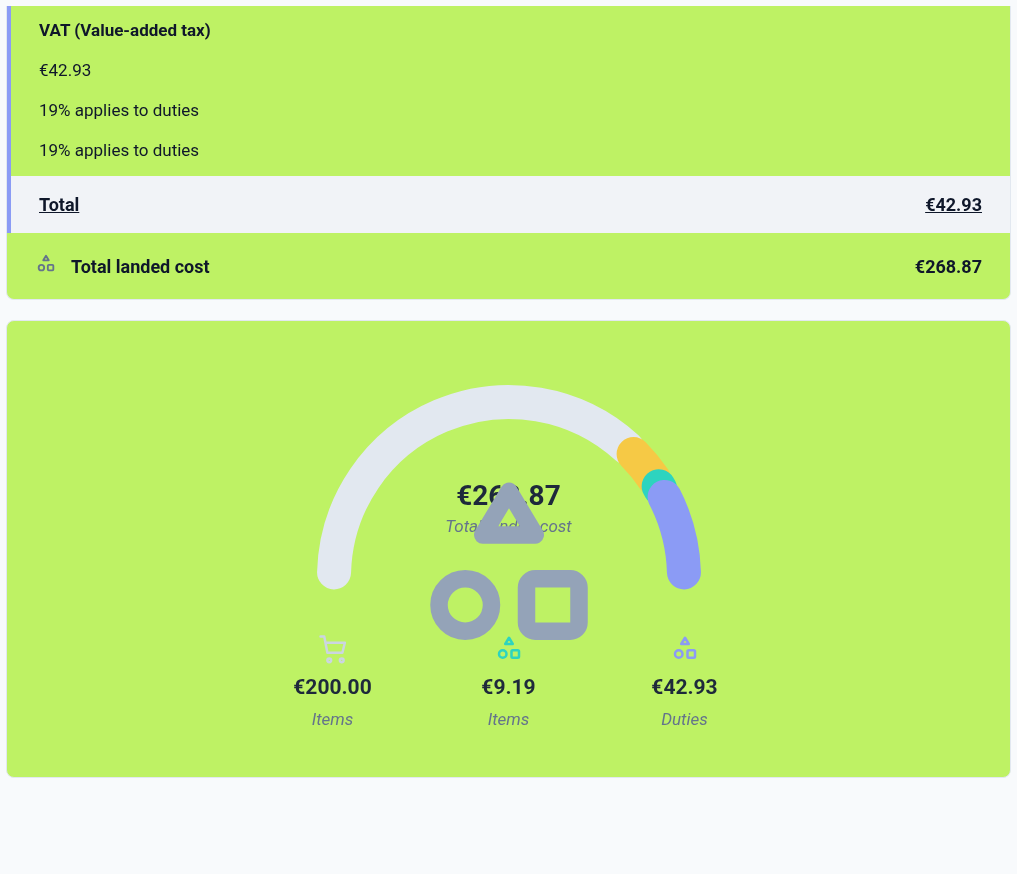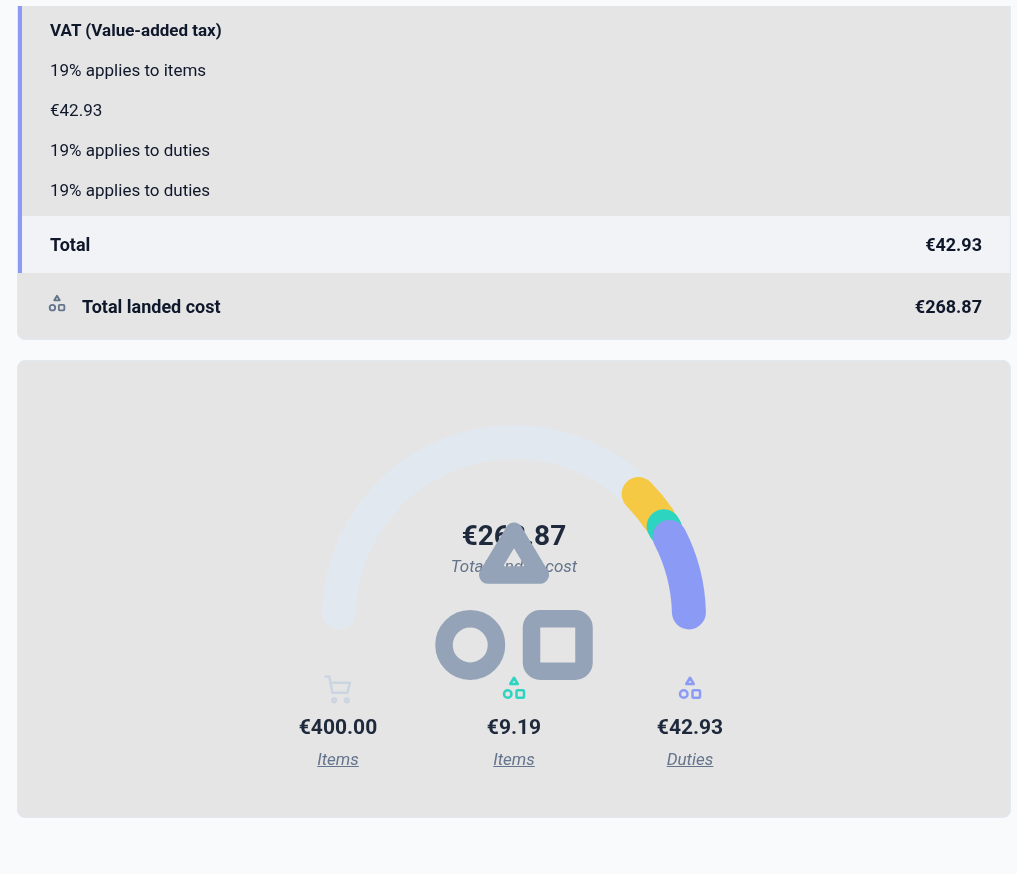--- a/index.html
+++ b/index.html
@@ -4,25 +4,25 @@
 <style>
   * { box-sizing: border-box; margin: 0; padding: 0; }
   body {
     font-family: -apple-system, BlinkMacSystemFont, "Segoe UI", Roboto, sans-serif;
     background: #f8fafc;
     color: #0f172a;
     padding: 0;
     width: 1017px;
   }
   .card {
-    background: #e5e5e5;
+    background: #bef264;
     border: 1px solid #e2e8f0;
     border-radius: 8px;
     overflow: hidden;
-    margin: 6px 6px 20px 17px;
+    margin: 6px 6px 20px 6px;
   }
   .card-top {
     border-top: none;
     border-radius: 0 0 8px 8px;
   }
   .tax-section { border-left: 4px solid #8b9bf5; }
   .tax-line {
     display: flex;
     justify-content: space-between;
     align-items: center;
@@ -30,20 +30,21 @@
     font-size: 17px;
   }
   .tax-line.header { font-weight: 700; padding-top: 14px; }
   .total-line {
     background: #f1f3f7;
     font-weight: 700;
     padding: 18px 28px;
     display: flex;
     justify-content: space-between;
     font-size: 18px;
+    text-decoration: underline;
   }
   .landed-row {
     display: flex;
     align-items: center;
     justify-content: space-between;
     padding: 20px 28px;
     font-size: 18px;
   }
   .landed-left { display: flex; align-items: center; gap: 14px; font-weight: 700; }
   .landed-right { font-weight: 700; }
@@ -59,32 +60,29 @@
   .gauge-sub { font-style: italic; color: #64748b; font-size: 17px; margin-top: 4px; }
   .legend {
     display: flex;
     justify-content: center;
     gap: 86px;
     margin-top: 46px;
   }
   .legend-item { display: flex; flex-direction: column; align-items: center; gap: 10px; width: 90px; }
   .legend-icon { width: 32px; height: 32px; display:flex; align-items:center; justify-content:center; }
   .legend-val { font-size: 21px; font-weight: 700; color: #1e293b; }
-  .legend-label { font-style: italic; color: #64748b; font-size: 17px; text-decoration: underline; }
+  .legend-label { font-style: italic; color: #64748b; font-size: 17px; }
 </style>
 </head>
 <body>
 
 <div class="card card-top">
   <div class="tax-section">
     <div class="tax-line header">
       <span>VAT (Value-added tax)</span>
-    </div>
-    <div class="tax-line">
-      <span>19% applies to items</span>
     </div>
     <div class="tax-line">
       <span>€42.93</span>
     </div>
     <div class="tax-line">
       <span>19% applies to duties</span>
     </div>
     <div class="tax-line" style="padding-bottom:16px;">
       <span>19% applies to duties</span>
     </div>
@@ -133,21 +131,21 @@
 
   <div class="legend">
     <div class="legend-item">
       <span class="legend-icon">
         <svg width="30" height="30" viewBox="0 0 24 24" fill="none" stroke="#cbd5e1" stroke-width="2" stroke-linecap="round" stroke-linejoin="round">
           <circle cx="9" cy="21" r="1.5"></circle>
             <circle cx="19" cy="21" r="1.5"></circle>
           <path d="M2 2h3l2.5 13h12l2-8H6"></path>
         </svg>
       </span>
-      <div class="legend-val">€400.00</div>
+      <div class="legend-val">€200.00</div>
       <div class="legend-label">Items</div>
     </div>
     <div class="legend-item">
       <span class="legend-icon">
         <svg width="30" height="30" viewBox="0 0 24 24" fill="none" stroke="#2dd4bf" stroke-width="2" stroke-linejoin="round">
           <path d="M12 3 L15 8 L9 8 Z"></path>
             <circle cx="7" cy="16" r="3"></circle>
             <rect x="14" y="13" width="6" height="6" rx="1"></rect>
         </svg>
       </span>

